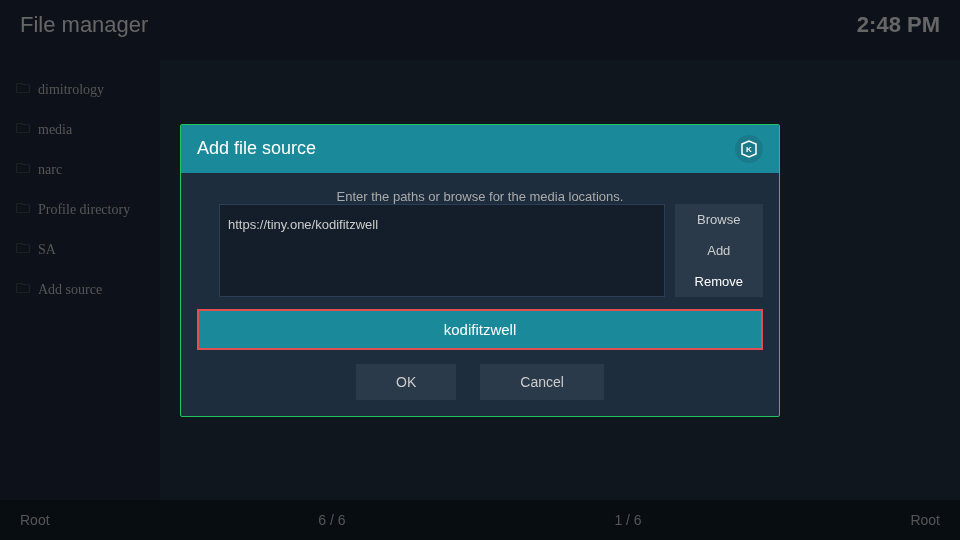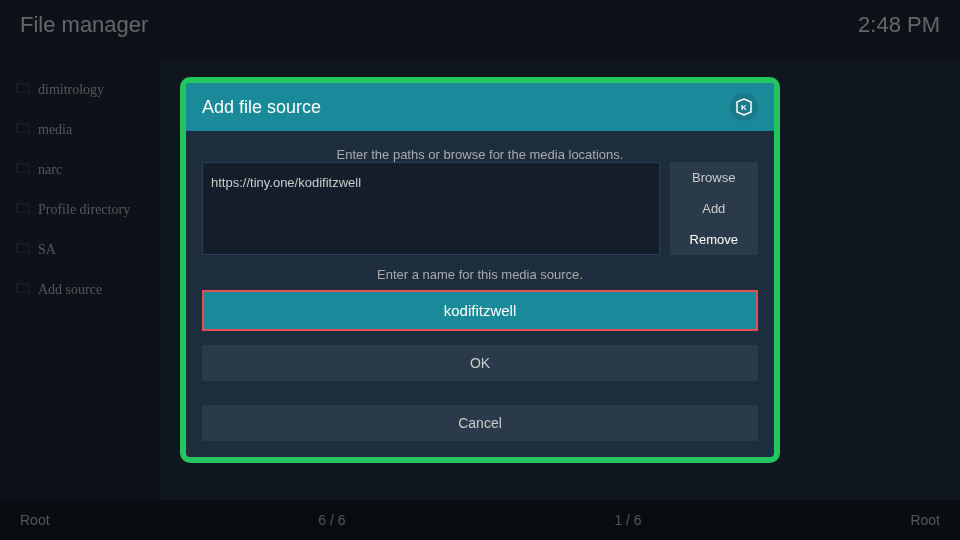--- a/index.html
+++ b/index.html
@@ -23,21 +23,21 @@
       top: 0; left: 0; right: 0;
     }
     .header-title {
       font-size: 22px;
       color: #ccc;
       font-weight: 300;
     }
     .header-time {
       font-size: 22px;
       color: #ccc;
-      font-weight: 400;
+      font-weight: 700;
     }
 
     
     .sidebar {
       position: absolute;
       top: 60px;
       left: 0;
       width: 160px;
       bottom: 40px;
       padding: 10px 0;
@@ -90,22 +90,22 @@
       background: rgba(0,0,0,0.5);
       display: flex;
       align-items: center;
       justify-content: center;
     }
 
     
     .dialog {
       width: 600px;
       background: #1e2d3d;
-      border: 6px solid #22c55e;
-      border-radius: 10px;
+      border: 1px solid #22c55e;
+      border-radius: 2px;
       overflow: hidden;
     }
     .dialog-header {
       background: #1a8a9a;
       padding: 10px 16px;
       display: flex;
       align-items: center;
       justify-content: space-between;
     }
     .dialog-title {
@@ -141,20 +141,21 @@
       margin-bottom: 12px;
     }
     .path-list {
       flex: 1;
       background: #141e2a;
       border: 1px solid #2a3f55;
       min-height: 90px;
       padding: 8px;
       font-size: 13px;
       color: #ccc;
+      margin-left: 22px;
     }
     .path-entry {
       padding: 4px 0;
     }
     .path-buttons {
       display: flex;
       flex-direction: column;
     }
     .path-btn {
       background: #2a3a4a;
@@ -194,21 +195,20 @@
       outline: none;
       text-align: center;
     }
 
     
     .action-buttons {
       display: flex;
       justify-content: center;
       gap: 24px;
       margin-top: 8px;
-      flex-direction: column;
     }
     .action-btn {
       background: #2a3a4a;
       border: none;
       color: #ccc;
       font-size: 14px;
       padding: 10px 40px;
       cursor: pointer;
     }
   </style>
@@ -277,21 +277,20 @@
           <div class="path-entry">https://tiny.one/kodifitzwell</div>
         </div>
         <div class="path-buttons">
           <button class="path-btn">Browse</button>
           <button class="path-btn">Add</button>
           <button class="path-btn disabled">Remove</button>
         </div>
       </div>
 
       <div class="name-section">
-        <p class="name-instruction">Enter a name for this media source.</p>
         <div class="name-input-wrapper">
           <input class="name-input" type="text" value="kodifitzwell" style="">
         </div>
       </div>
 
       <div class="action-buttons">
         <button class="action-btn">OK</button>
         <button class="action-btn">Cancel</button>
       </div>
     </div>

